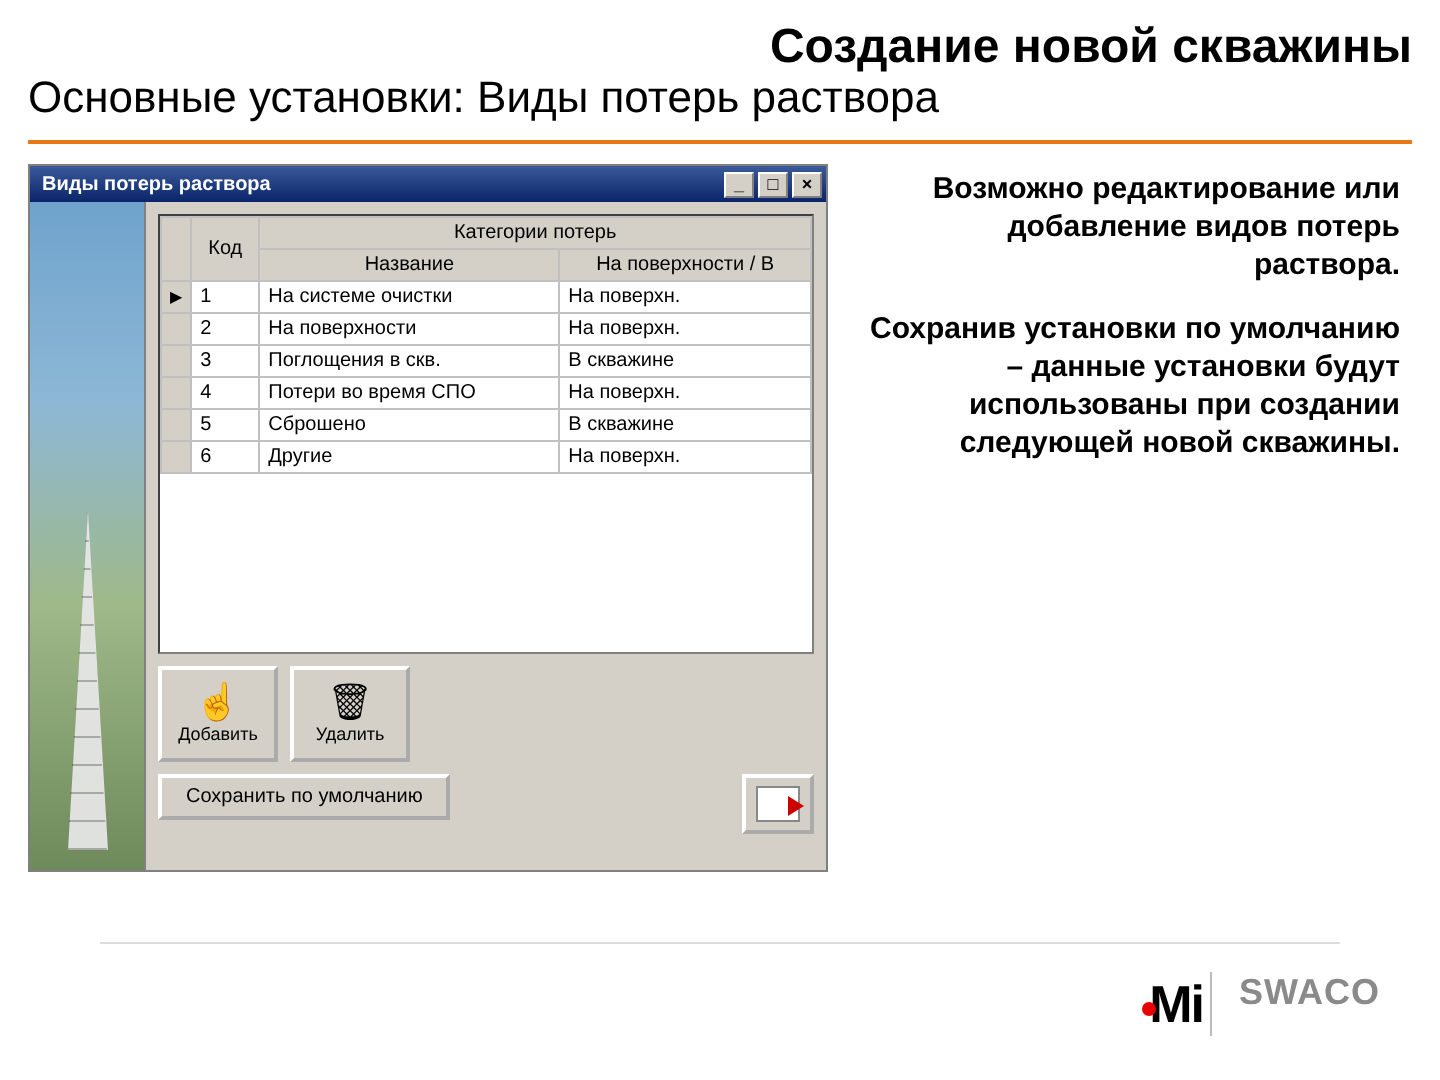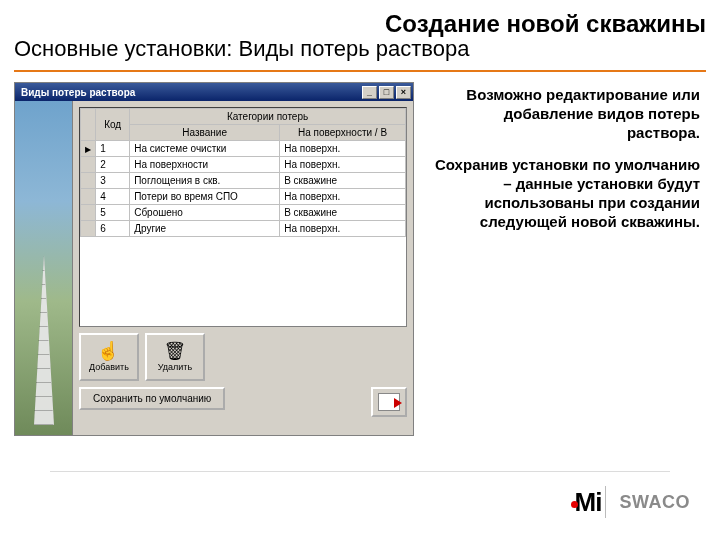--- a/index.html
+++ b/index.html
@@ -151,21 +151,21 @@
     text-align:right;
     font-size:15px;
     font-weight:700;
     line-height:1.25;
   }
   .explain p { margin-bottom:14px; }
 
   
   .footer {
     position:absolute; right:30px; bottom:22px;
-    display:flex; align-items:center; gap:4px;
+    display:flex; gap:4px;
     font-family: Arial, sans-serif;
   }
   .logo-sep { width:1px; height:32px; background:#bbb; margin-right:6px; }
   .logo-m {
     font-size:26px; font-weight:900; color:#000; letter-spacing:-1px;
     display:flex; align-items:center;
   }
   .logo-m .dot {
     width:7px;height:7px;border-radius:50%;
     background:#e60000; display:inline-block;

